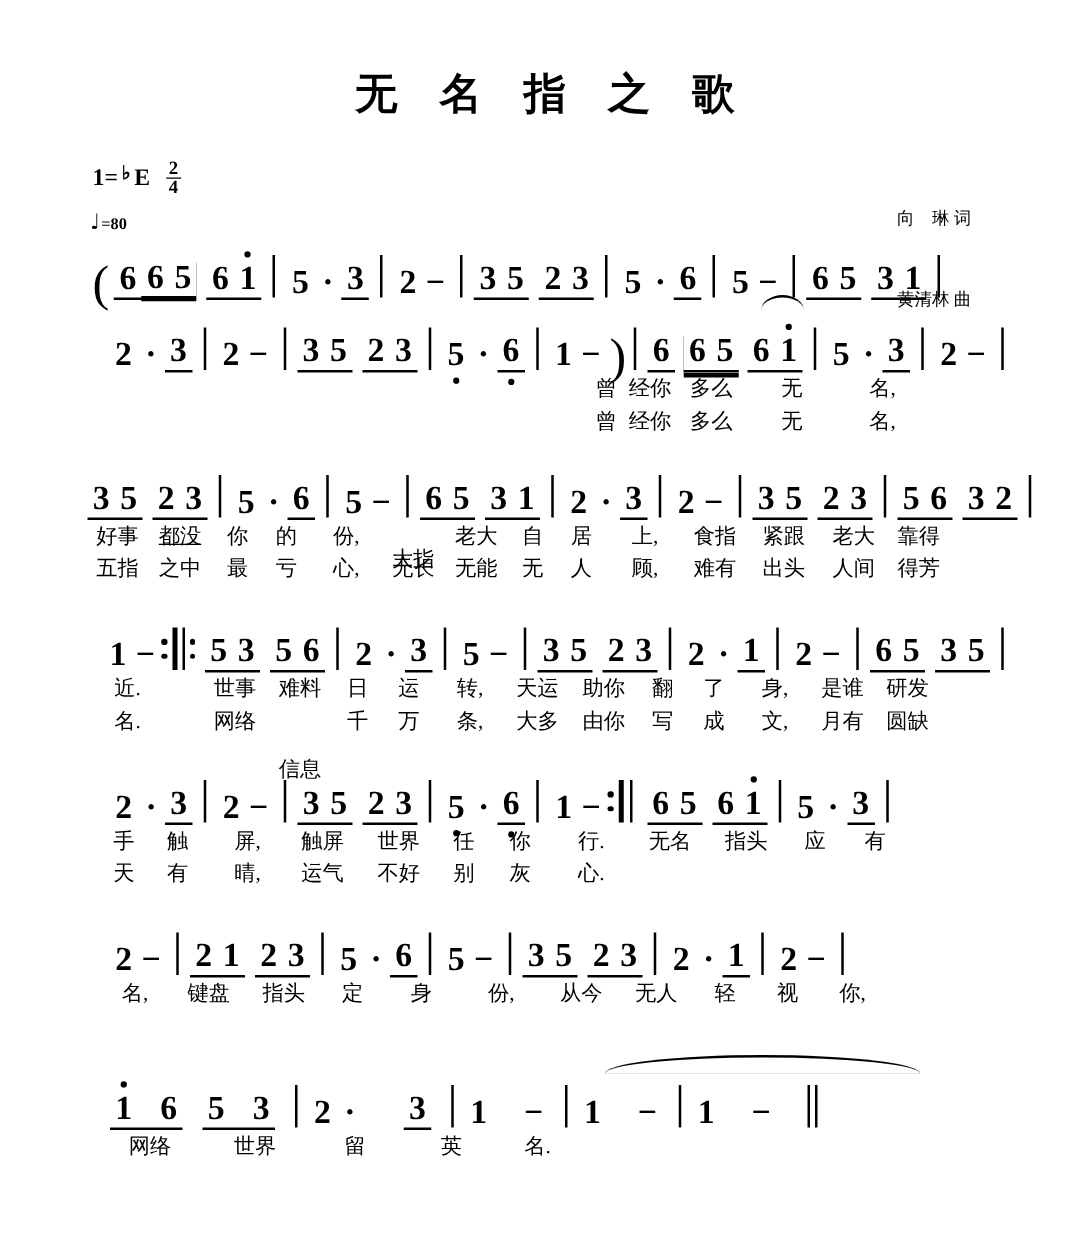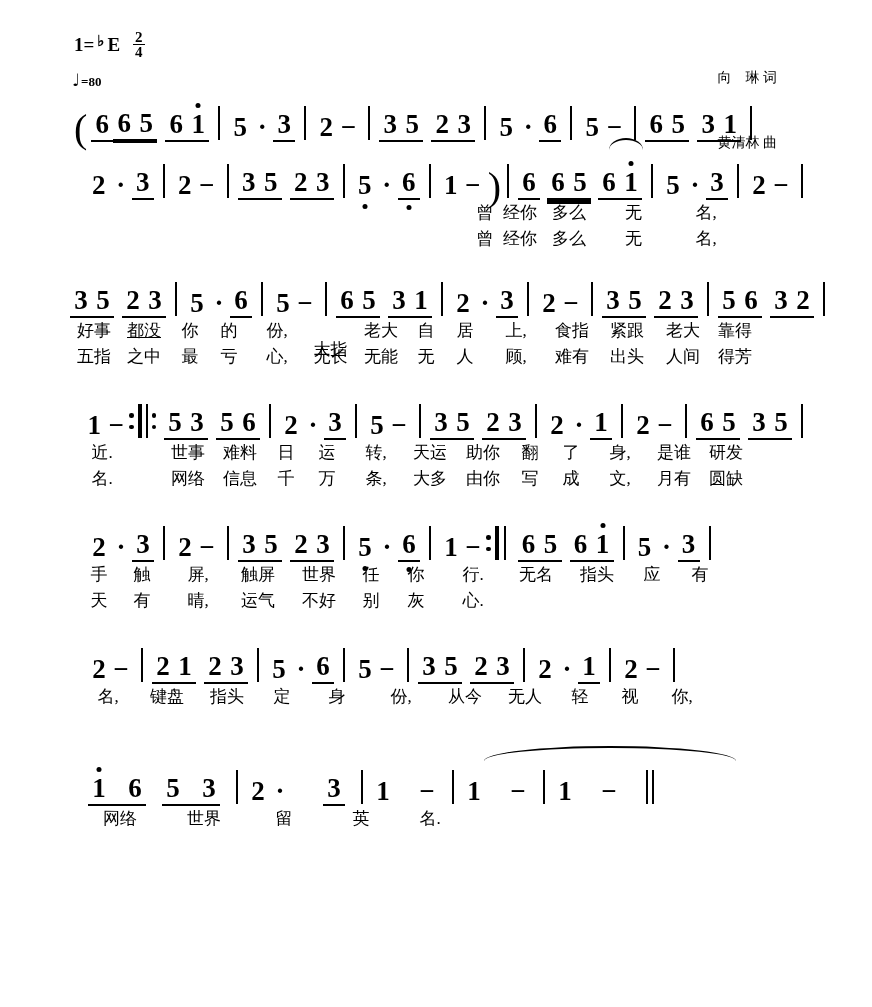--- a/index.html
+++ b/index.html
@@ -232,20 +232,21 @@
     height: 13px;
     pointer-events: none;
   }
   .slur.small { height: 10px; }
 </style>
 </head>
 <body>
 
 <div class="sheet">
 
+  <div class="title">无 名 指 之 歌</div>
 
   <div class="meta-row">
     <div class="keysig">
       <span>1=</span>
         <span class="flat">♭</span>
         <span>E</span>
       <span class="timesig">
         <span class="num">2</span>
         <span class="den">4</span>
       </span>
@@ -617,21 +618,21 @@
             <span class="ly" style="width:40px;">翻</span>
             <span class="ly" style="width:42px;">了</span>
             <span class="ly" style="width:56px;">身,</span>
             <span class="ly" style="width:52px;">是谁</span>
             <span class="ly" style="width:52px;">研发</span>
           </div>
           <div class="lyric-line">
             <span class="ly" style="width:36px;margin-left:14px;">名.</span>
             <span style="width:42px"></span>
             <span class="ly" style="width:52px;">网络</span>
-            <span class="ly" style="width:52px;">信息</span>
+            <span class="ly" style="width:52px;margin-top:39px;">信息</span>
             <span class="ly" style="width:40px;">千</span>
             <span class="ly" style="width:42px;">万</span>
             <span class="ly" style="width:56px;">条,</span>
             <span class="ly" style="width:52px;">大多</span>
             <span class="ly" style="width:54px;">由你</span>
             <span class="ly" style="width:40px;">写</span>
             <span class="ly" style="width:42px;">成</span>
             <span class="ly" style="width:56px;">文,</span>
             <span class="ly" style="width:52px;">月有</span>
             <span class="ly" style="width:52px;">圆缺</span>

